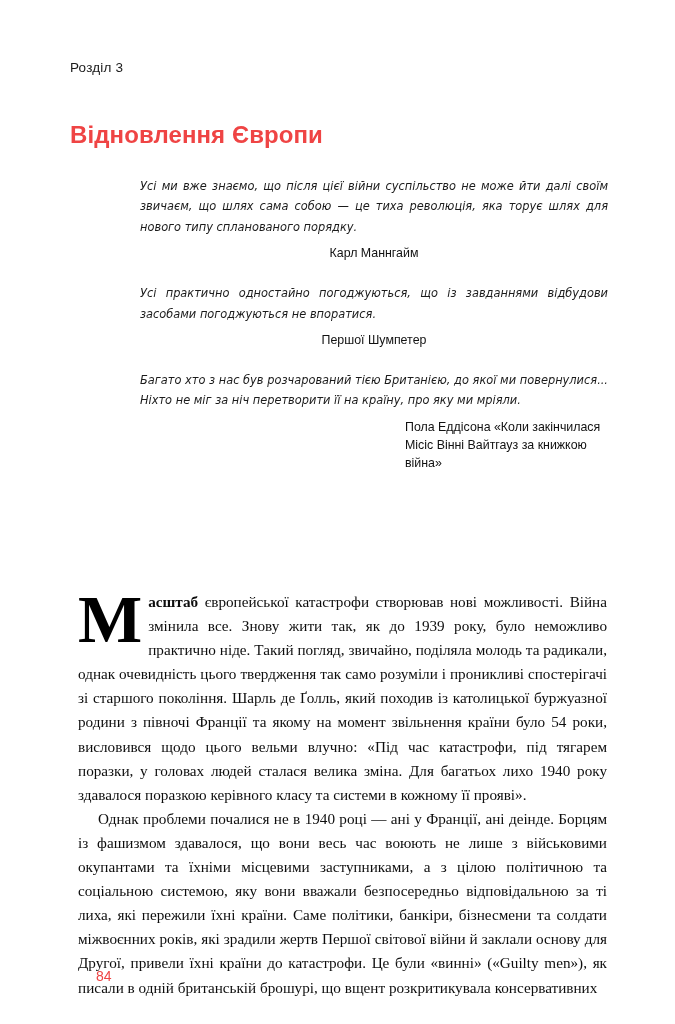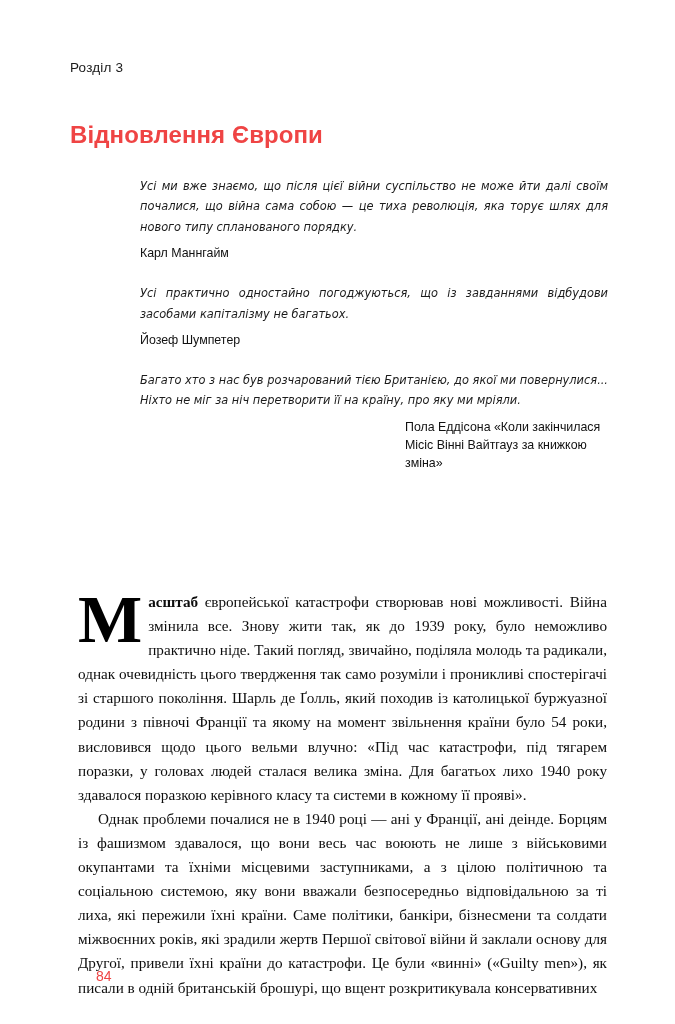--- a/index.html
+++ b/index.html
@@ -73,21 +73,21 @@
   .epi-quote.justify-all {
     text-align: justify;
     text-align-last: left;
   }
 
   .epi-attrib {
     font-family: "Liberation Sans", "DejaVu Sans", sans-serif;
     font-size: 12.4px;
     line-height: 18px;
     color: #111111;
-    text-align: left;
+    text-align: center;
     margin: 7px 0 0 0;
   }
   .epi-attrib.block-left {
     text-align: left;
     padding-left: 265px;
   }
   .epi-attrib .line { display: block; }
 
   
   .body-text {
@@ -137,39 +137,39 @@
 
 <div class="page">
 
   <div class="chapter-label">Розділ 3</div>
 
   <h1 class="chapter-title">Відновлення Європи</h1>
 
   <div class="epigraphs">
 
     <div class="epigraph">
-      <p class="epi-quote justify-all">Усі ми вже знаємо, що після цієї війни суспільство не може йти далі своїм почалися, що війна сама собою — це тиха революція, яка торує шлях для нового типу спланованого порядку.</p>
+      <p class="epi-quote justify-all">Усі ми вже знаємо, що після цієї війни суспільство не може йти далі своїм звичаєм, що шлях сама собою — це тиха революція, яка торує шлях для нового типу спланованого порядку.</p>
       <div class="epi-attrib">
         <span class="line">Карл Маннгайм</span>
       </div>
     </div>
 
     <div class="epigraph">
-      <p class="epi-quote justify-all">Усі практично одностайно погоджуються, що із завданнями відбудови засобами капіталізму не багатьох.</p>
+      <p class="epi-quote justify-all">Усі практично одностайно погоджуються, що із завданнями відбудови засобами погоджуються не впоратися.</p>
       <div class="epi-attrib">
-        <span class="line">Йозеф Шумпетер</span>
+        <span class="line">Першої Шумпетер</span>
       </div>
     </div>
 
     <div class="epigraph">
       <p class="epi-quote justify-all">Багато хто з нас був розчарований тією Британією, до якої ми повернулися... Ніхто не міг за ніч перетворити її на країну, про яку ми мріяли.</p>
       <div class="epi-attrib block-left">
         <span class="line">Пола Еддісона «Коли закінчилася</span>
         <span class="line">Місіс Вінні Вайтгауз за книжкою</span>
-        <span class="line">зміна»</span>
+        <span class="line">війна»</span>
       </div>
     </div>
 
 
   </div>
 
   <div class="body-text">
     <p class="para"><span class="dropcap">М</span><span class="lead-bold">асштаб</span><span> європейської катастрофи створював нові можливості. Війна змінила все. Знову жити так, як до 1939 року, було неможливо практично ніде. Такий погляд, звичайно, поділяла молодь та радикали, однак очевидність цього твердження так само розуміли і проникливі спостерігачі зі старшого покоління. Шарль де Ґолль, який походив із католицької буржуазної родини з півночі Франції та якому на момент звільнення країни було 54 роки, висловився щодо цього вельми влучно: «Під час катастрофи, під тягарем поразки, у головах людей сталася велика зміна. Для багатьох лихо 1940 року здавалося поразкою керівного класу та системи в кожному її прояві».</span></p>
 
     <p class="para">Однак проблеми почалися не в 1940 році — ані у Франції, ані деінде. Борцям із фашизмом здавалося, що вони весь час воюють не лише з військовими окупантами та їхніми місцевими заступниками, а з цілою політичною та соціальною системою, яку вони вважали безпосередньо відповідальною за ті лиха, які пережили їхні країни. Саме політики, банкіри, бізнесмени та солдати міжвоєнних років, які зрадили жертв Першої світової війни й заклали основу для Другої, привели їхні країни до катастрофи. Це були «винні» («Guilty men»), як писали в одній британській брошурі, що вщент розкритикувала консервативних</p>

